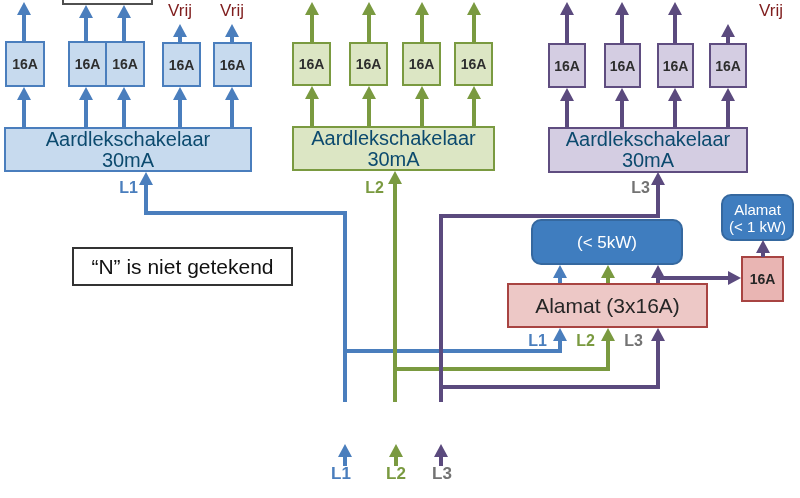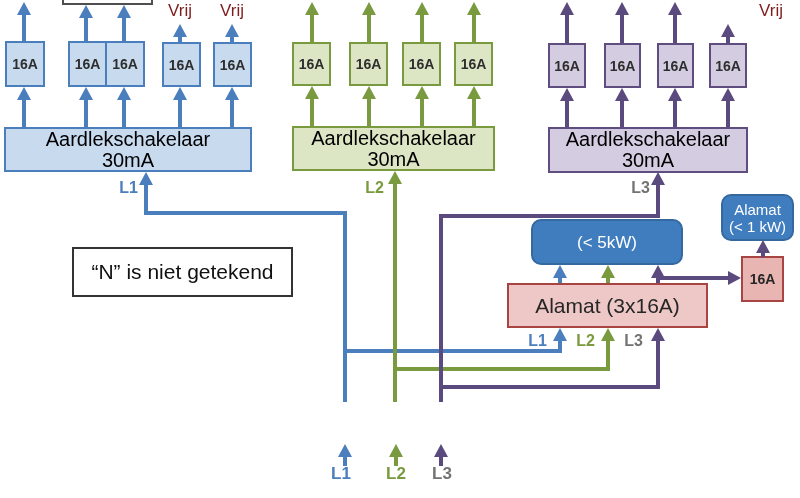--- a/index.html
+++ b/index.html
@@ -4,21 +4,21 @@
 <style>
   html,body{margin:0;padding:0;background:#fff;}
   #canvas{position:relative;width:800px;height:498px;background:#ffffff;overflow:hidden;
           font-family:"Liberation Sans",sans-serif;}
   .box{position:absolute;box-sizing:border-box;display:flex;align-items:center;
        justify-content:center;text-align:center;}
   .b16{font-size:14px;font-weight:bold;color:#2e2e2e;border:2px solid;}
   .blue16{background:#c7daee;border-color:#4a7ebd;}
   .green16{background:#dce6c4;border-color:#7a9a40;}
   .purple16{background:#d4cde2;border-color:#5f4d80;}
-  .rcd{flex-direction:column;font-size:20px;color:#000000;line-height:21px;border:2px solid;}
+  .rcd{flex-direction:column;font-size:20px;color:#0c4a6e;line-height:21px;border:2px solid;}
   .rcd.blue{background:#c7daee;border-color:#4a7ebd;}
   .rcd.green{background:#dce6c4;border-color:#7a9a40;}
   .rcd.purple{background:#d4cde2;border-color:#5f4d80;}
   .devbox{background:#3f7dbf;border:2px solid #35689f;border-radius:10px;color:#fff;
           flex-direction:column;line-height:19px;}
   .pinkbox{border:2px solid #a84442;color:#262626;}
   .whitebox{background:#fff;border:2px solid #333;color:#111;}
   .ln{position:absolute;}
   .ln.blue{background:#4a7ebd;}
   .ln.green{background:#7a9a40;}
@@ -154,21 +154,21 @@
 
   <div class="phl purple" style="left:622px;top:179px;width:28px;">L3</div>
   <div class="ah ah-up purple" style="left:651px;top:172px;"></div>
   <div class="ln purple" style="left:656px;top:184px;width:4px;height:34px;"></div>
   <div class="ln purple" style="left:439px;top:214px;width:221px;height:4px;"></div>
   <div class="ln purple" style="left:439px;top:214px;width:4px;height:188px;"></div>
   <div class="ln purple" style="left:439px;top:385px;width:221px;height:4px;"></div>
   <div class="ln purple" style="left:656px;top:340px;width:4px;height:49px;"></div>
   <div class="ah ah-up purple" style="left:651px;top:328px;"></div>
 
-  <div class="box whitebox" style="left:72px;top:247px;width:221px;height:50px;font-size:21px;">
+  <div class="box whitebox" style="left:72px;top:247px;width:221px;height:39px;font-size:21px;">
     <span>“N” is niet getekend</span>
   </div>
 
   <div class="box devbox" style="left:531px;top:219px;width:152px;height:46px;font-size:17px;">
     <div>(&lt; 5kW)</div>
   </div>
   <div class="box devbox" style="left:721px;top:194px;width:73px;height:47px;font-size:15px;line-height:17px;">
     <div>Alamat</div>
     <div>(&lt; 1 kW)</div>
   </div>

